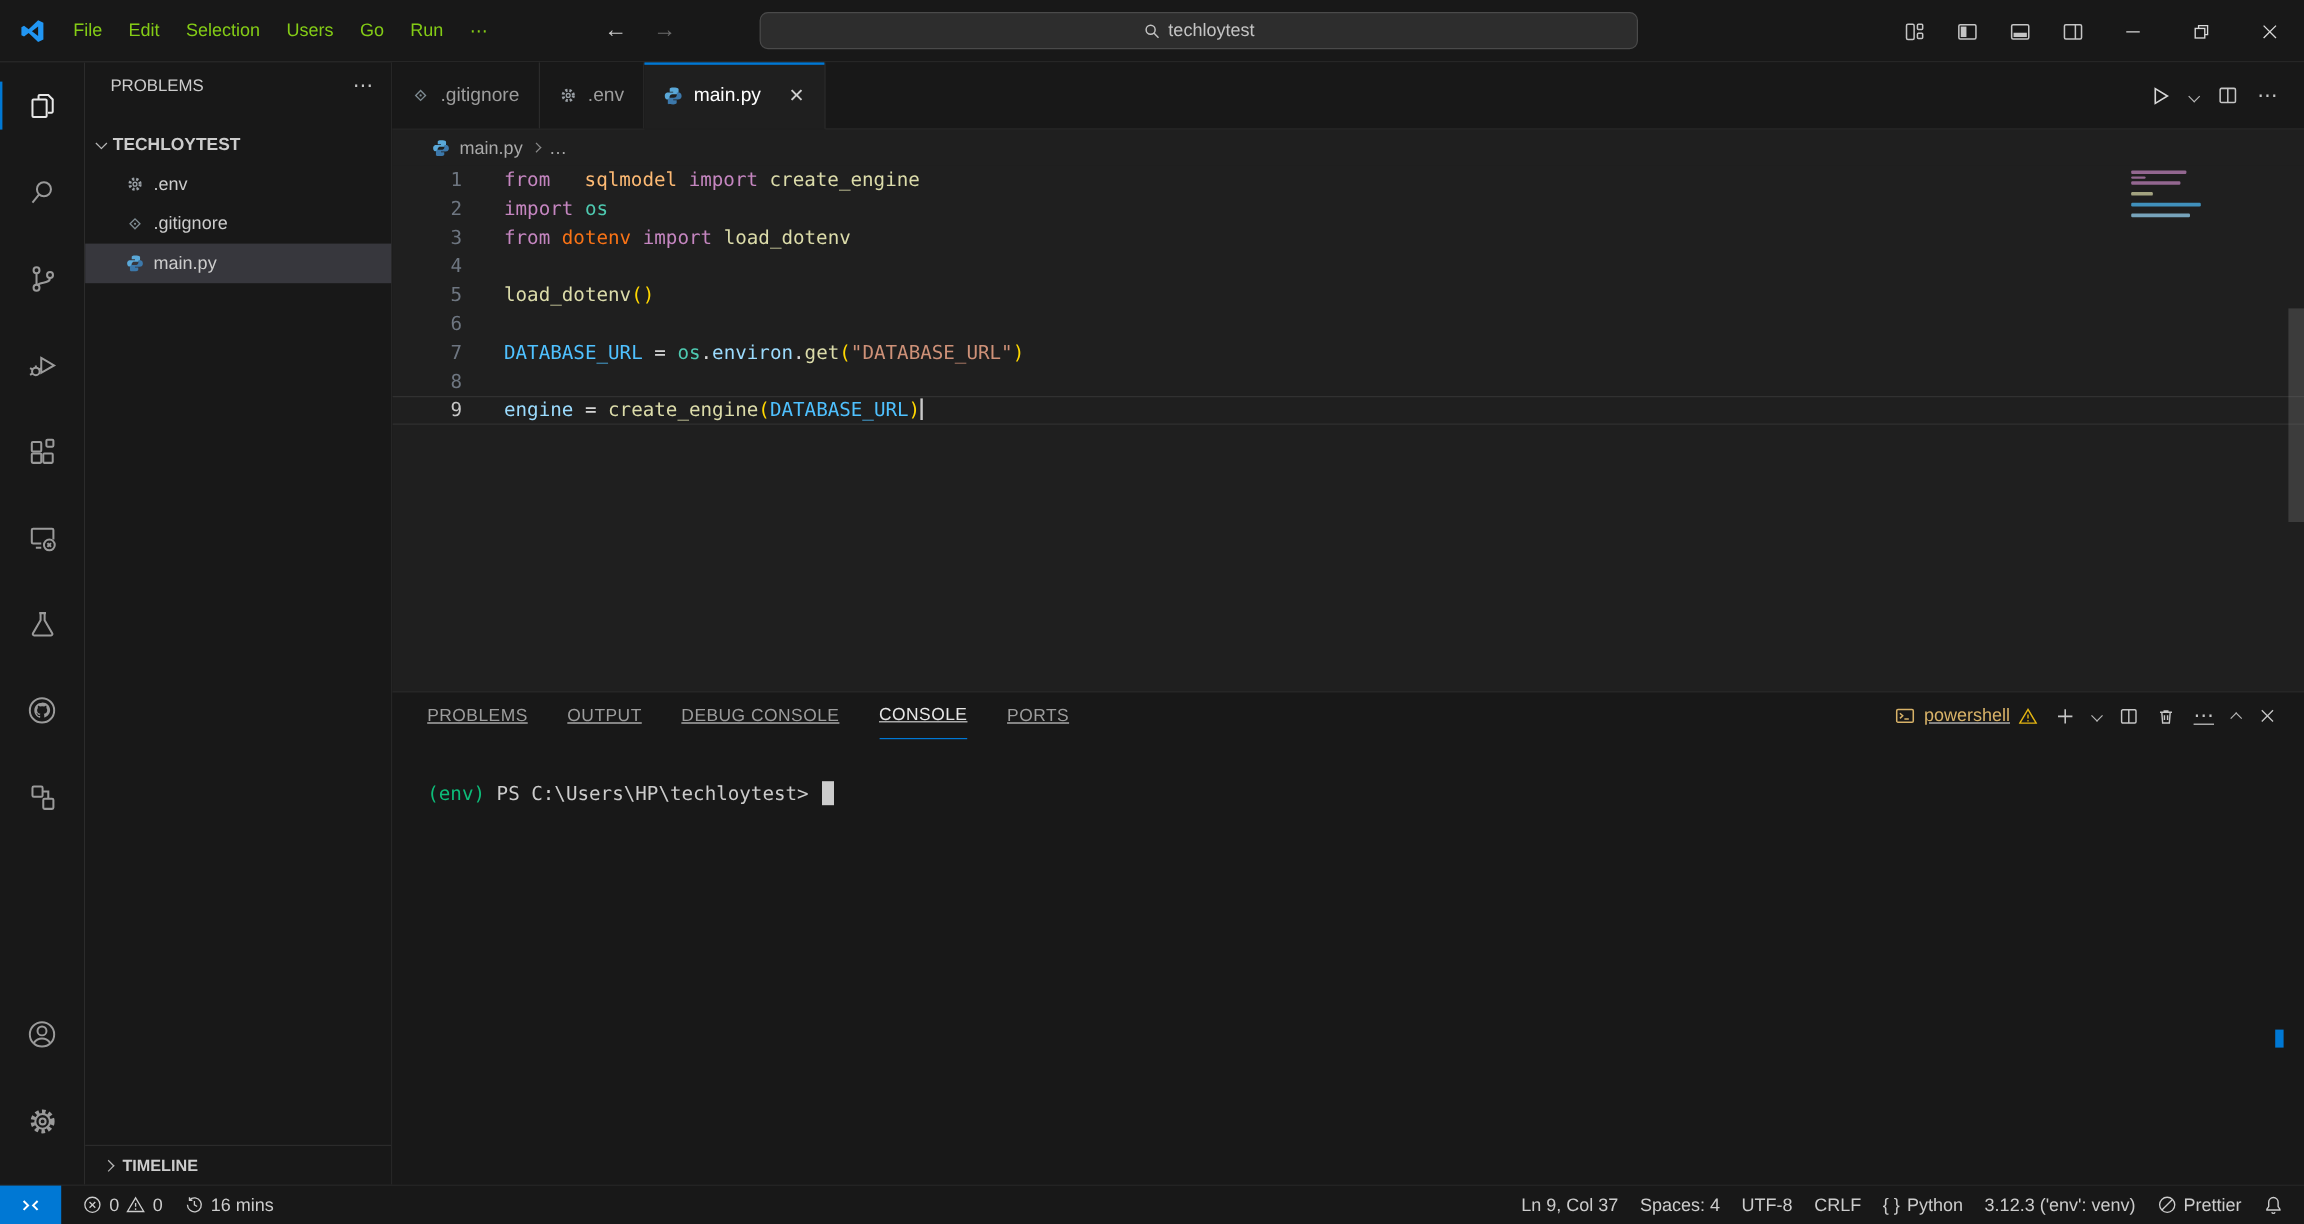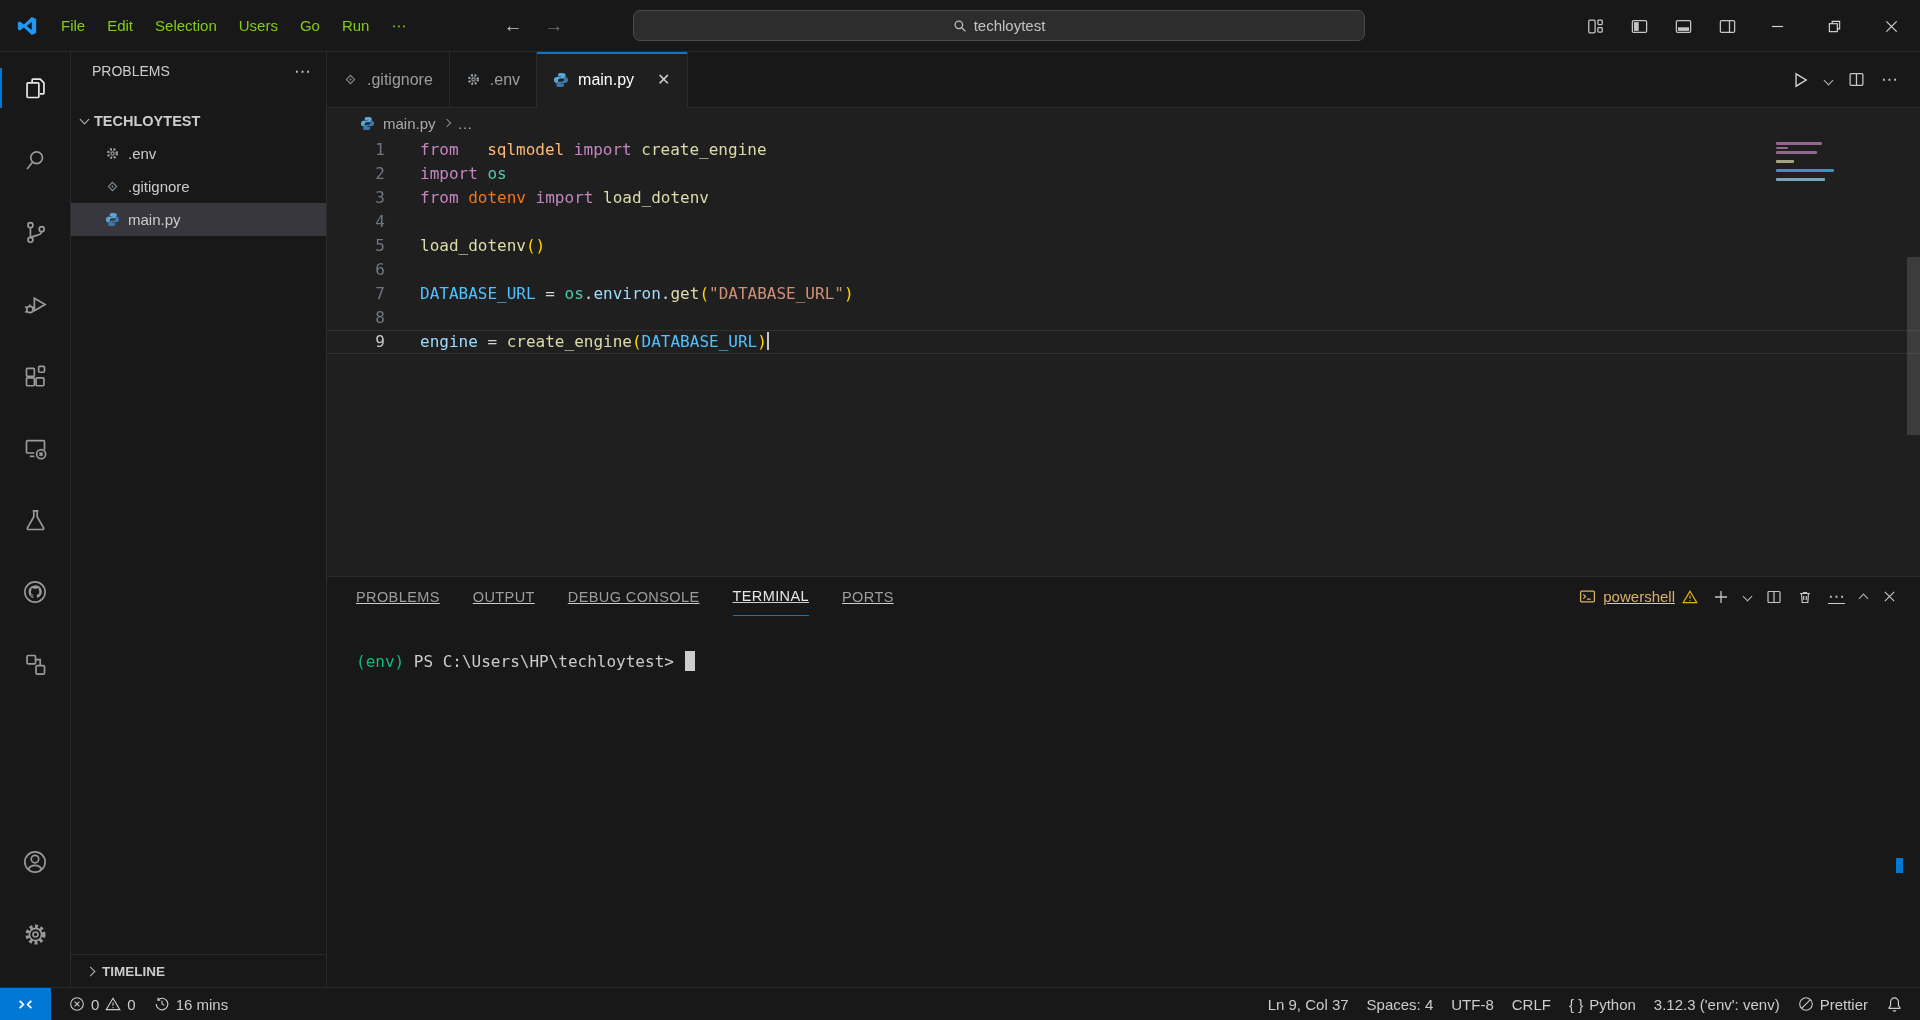--- a/index.html
+++ b/index.html
@@ -372,21 +372,21 @@
         <div class="ptab">
             <span>PROBLEMS</span>
           </div>
         <div class="ptab">
             <span>OUTPUT</span>
           </div>
         <div class="ptab">
             <span>DEBUG CONSOLE</span>
           </div>
         <div class="ptab active">
-            <span>TERMINAL</span>
+            <span>CONSOLE</span>
           </div>
         <div class="ptab">
             <span>PORTS</span>
           </div>
         <div class="panel-actions">
           <div class="shell-entry">
             <svg width="17" height="17" viewBox="0 0 16 16" fill="none" stroke="#d8b268" stroke-width="1.2">
               <rect x="1.5" y="3" width="13" height="10" rx="1"></rect>
                 <path d="M4 6l2.2 2L4 10M7.5 10.5h3.5"></path>
             </svg>

